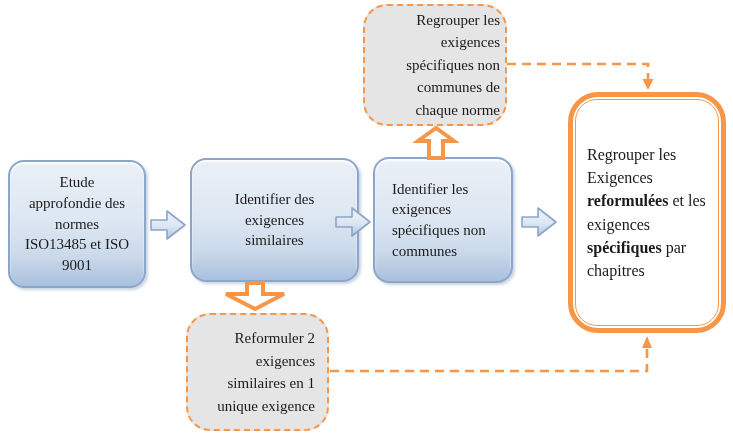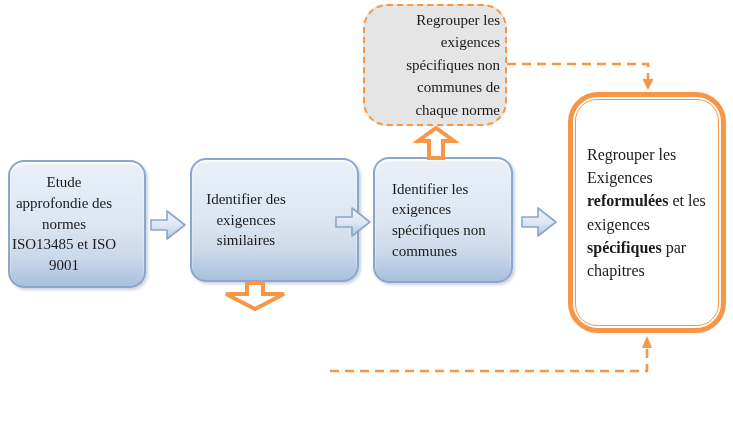--- a/index.html
+++ b/index.html
@@ -9,21 +9,21 @@
     background:#ffffff;
     font-family:"Liberation Serif","DejaVu Serif",serif;
     color:#1a1a1a;
     overflow:hidden;
   }
   .bluebox{
     position:absolute;box-sizing:border-box;
     border:2px solid #8BA6C9;border-radius:16px;
     background:linear-gradient(180deg,#EAF0F7 0%,#DCE6F2 50%,#CBD9EA 76%,#A9C0DE 100%);
     box-shadow:inset 0 2px 2px rgba(255,255,255,.9), 2px 2px 3px rgba(140,160,190,.45);
-    display:flex;align-items:center;justify-content:flex-start;
+    display:flex;align-items:center;justify-content:center;
     font-size:15px;line-height:1.38;text-align:center;
   }
   .bluebox .txt{width:108px;}
   .bluebox.leftalign{justify-content:flex-start;text-align:left;padding-left:17px;}
   .bluebox.leftalign .txt{width:104px;}
   .dashedbox{
     position:absolute;box-sizing:border-box;
     border:2.5px dashed #F79646;border-radius:24px;background:#e5e5e5;
     display:flex;align-items:center;
     font-size:15px;line-height:1.5;text-align:right;
@@ -62,20 +62,23 @@
   </div>
 
   <div class="bluebox leftalign" style="left:373px;top:157px;width:140px;height:126px;">
     <div class="txt" style="width:96px;font-family:Liberation Serif, serif;">Identifier les exigences spécifiques non communes</div>
   </div>
 
   <div class="dashedbox" style="left:363px;top:4px;width:144px;height:122px;">
     <div class="txt">Regrouper les exigences spécifiques non communes de chaque norme</div>
   </div>
 
+  <div class="dashedbox" style="left:186px;top:313px;width:143px;height:118px;">
+    <div class="txt" style="width:110px;">Reformuler 2 exigences similaires en 1 unique exigence</div>
+  </div>
 
   <div class="finalbox" style="left:568px;top:92px;width:158px;height:241px;">
     <div class="txt">
       <span>Regrouper les Exigences</span>
       <b>reformulées</b>
       <span>et les exigences</span>
       <b>spécifiques</b>
       <span>par chapitres</span>
     </div>
   </div>

